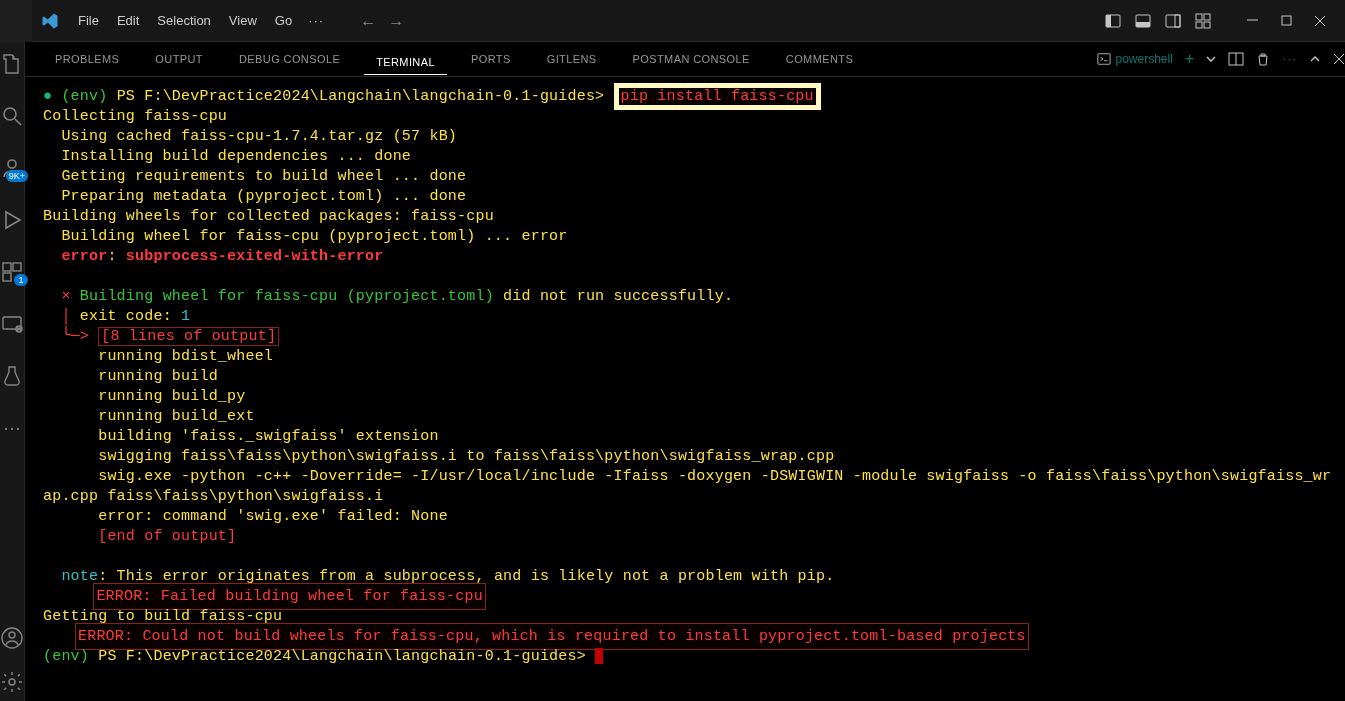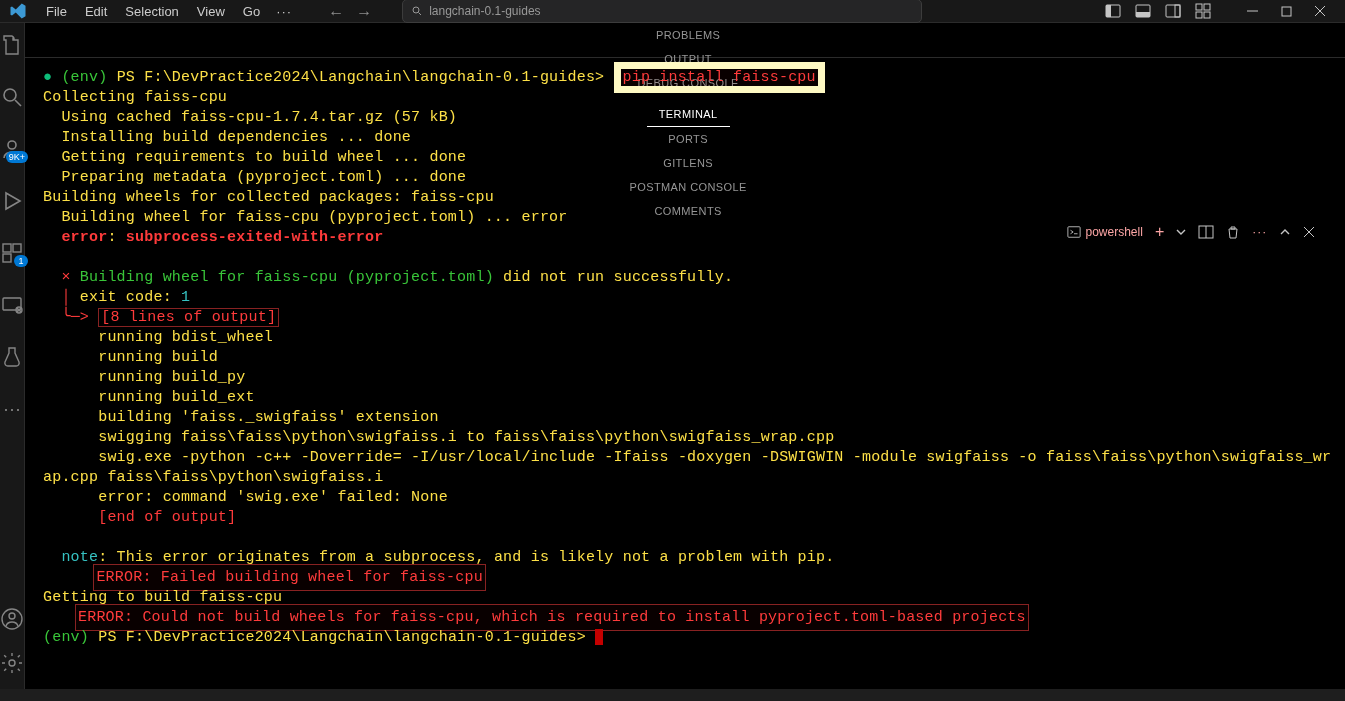--- a/index.html
+++ b/index.html
@@ -6,26 +6,27 @@
 body {
   width: 1345px;
   height: 701px;
   background: #1e1e1e;
   font-family: "Segoe UI", sans-serif;
   color: #cccccc;
   overflow: hidden;
   font-size: 13px;
 }
 .titlebar {
-  height: 23px;
+  height: 42px;
   background: #181818;
   display: flex;
   align-items: center;
   padding: 0 8px;
   border-bottom: 1px solid #2b2b2b;
+  margin-left: 32px;
 }
 .titlebar .logo {
   width: 20px; height: 20px; margin-right: 10px;
   display:flex; align-items:center; justify-content:center;
 }
 .menu-items { display: flex; gap: 2px; }
 .menu-item {
   padding: 4px 8px;
   color: #cccccc;
   font-size: 13px;
@@ -70,50 +71,49 @@
   background:#0078d4; color:#fff; font-size:9px; padding:1px 3px; border-radius:7px; min-width:14px; text-align:center;
 }
 .panel-area { flex:1; display:flex; flex-direction:column; background:#000000; }
 .panel-tabs {
   height: 35px;
   background:#000000;
   display:flex;
   align-items:center;
   padding-left:18px;
   border-bottom:1px solid #2b2b2b;
-  flex-direction:column;
 }
 .panel-tab {
   padding:6px 12px 6px 12px;
   font-size:11px;
   color:#969696;
   text-transform:uppercase;
   letter-spacing:0.4px;
   margin-right:12px;
 }
 .panel-tab.active { color:#ffffff; border-bottom:1px solid #ffffff;margin-top:7px; }
-.panel-right-controls { margin-left:auto; display:flex; align-items:center; gap:12px; padding-right:30px; color:#fca5a5; font-size:12px;}
+.panel-right-controls { margin-left:auto; display:flex; align-items:center; gap:12px; padding-right:0; color:#0f766e; font-size:12px;}
 .shell-name { display:flex; align-items:center; gap:5px; }
 .terminal-body {
   flex:1;
   padding: 10px 14px 0 18px;
   font-family: "Consolas", "Courier New", monospace;
   font-size: 15px;
   line-height: 20px;
   color:#e8e8e8;
   white-space: pre;
   overflow:hidden;
   letter-spacing: 0.2px;
 }
 .green { color:#39c539; }
 .red { color:#ff3b3b; }
 .redbold { color:#ff3b3b; font-weight:bold; }
 .cyan { color:#36c2c2; }
 .white { color:#fde047; }
-.box-cmd { border:7px solid #fef9c3; padding:0 2px; background:rgba(120,0,0,0.08); }
+.box-cmd { border:5px solid #fef9c3; padding:0 2px; background:rgba(120,0,0,0.08); }
 .box-lines { border:1px solid #822; padding:0 2px; }
 .box-err { border:1px solid #822; padding:4px 2px; background:rgba(120,0,0,0.08);margin-left:32px; }
 .cursor-block { display:inline-block; width:8px; height:16px; background:#c50000; vertical-align:middle; }
 .term-dot { color:#0dbc79; }
 svg { display:block; }
 </style>
 </head>
 <body>
 
 <div class="titlebar">
@@ -126,27 +126,20 @@
     <div class="menu-item">File</div>
     <div class="menu-item">Edit</div>
     <div class="menu-item">Selection</div>
     <div class="menu-item">View</div>
     <div class="menu-item">Go</div>
     <div class="menu-ellipsis">···</div>
   </div>
   <div class="nav-arrows">
     <span class="nav-arrow">←</span>
     <span class="nav-arrow">→</span>
-  </div>
-  <div class="search-box">
-    <svg width="12" height="12" viewBox="0 0 24 24">
-        <circle cx="10" cy="10" r="6" stroke="#989898" stroke-width="2" fill="none"></circle>
-        <line x1="15" y1="15" x2="20" y2="20" stroke="#989898" stroke-width="2"></line>
-      </svg>
-    <span>langchain-0.1-guides</span>
   </div>
   <div class="title-right">
     <div class="layout-icons">
       <div class="layout-icon">
           <svg width="16" height="16" viewBox="0 0 16 16">
             <rect x="1" y="2" width="14" height="12" rx="1" stroke="#c5c5c5" fill="none"></rect>
             <rect x="1" y="2" width="5" height="12" fill="#c5c5c5"></rect>
           </svg>
         </div>
       <div class="layout-icon">

